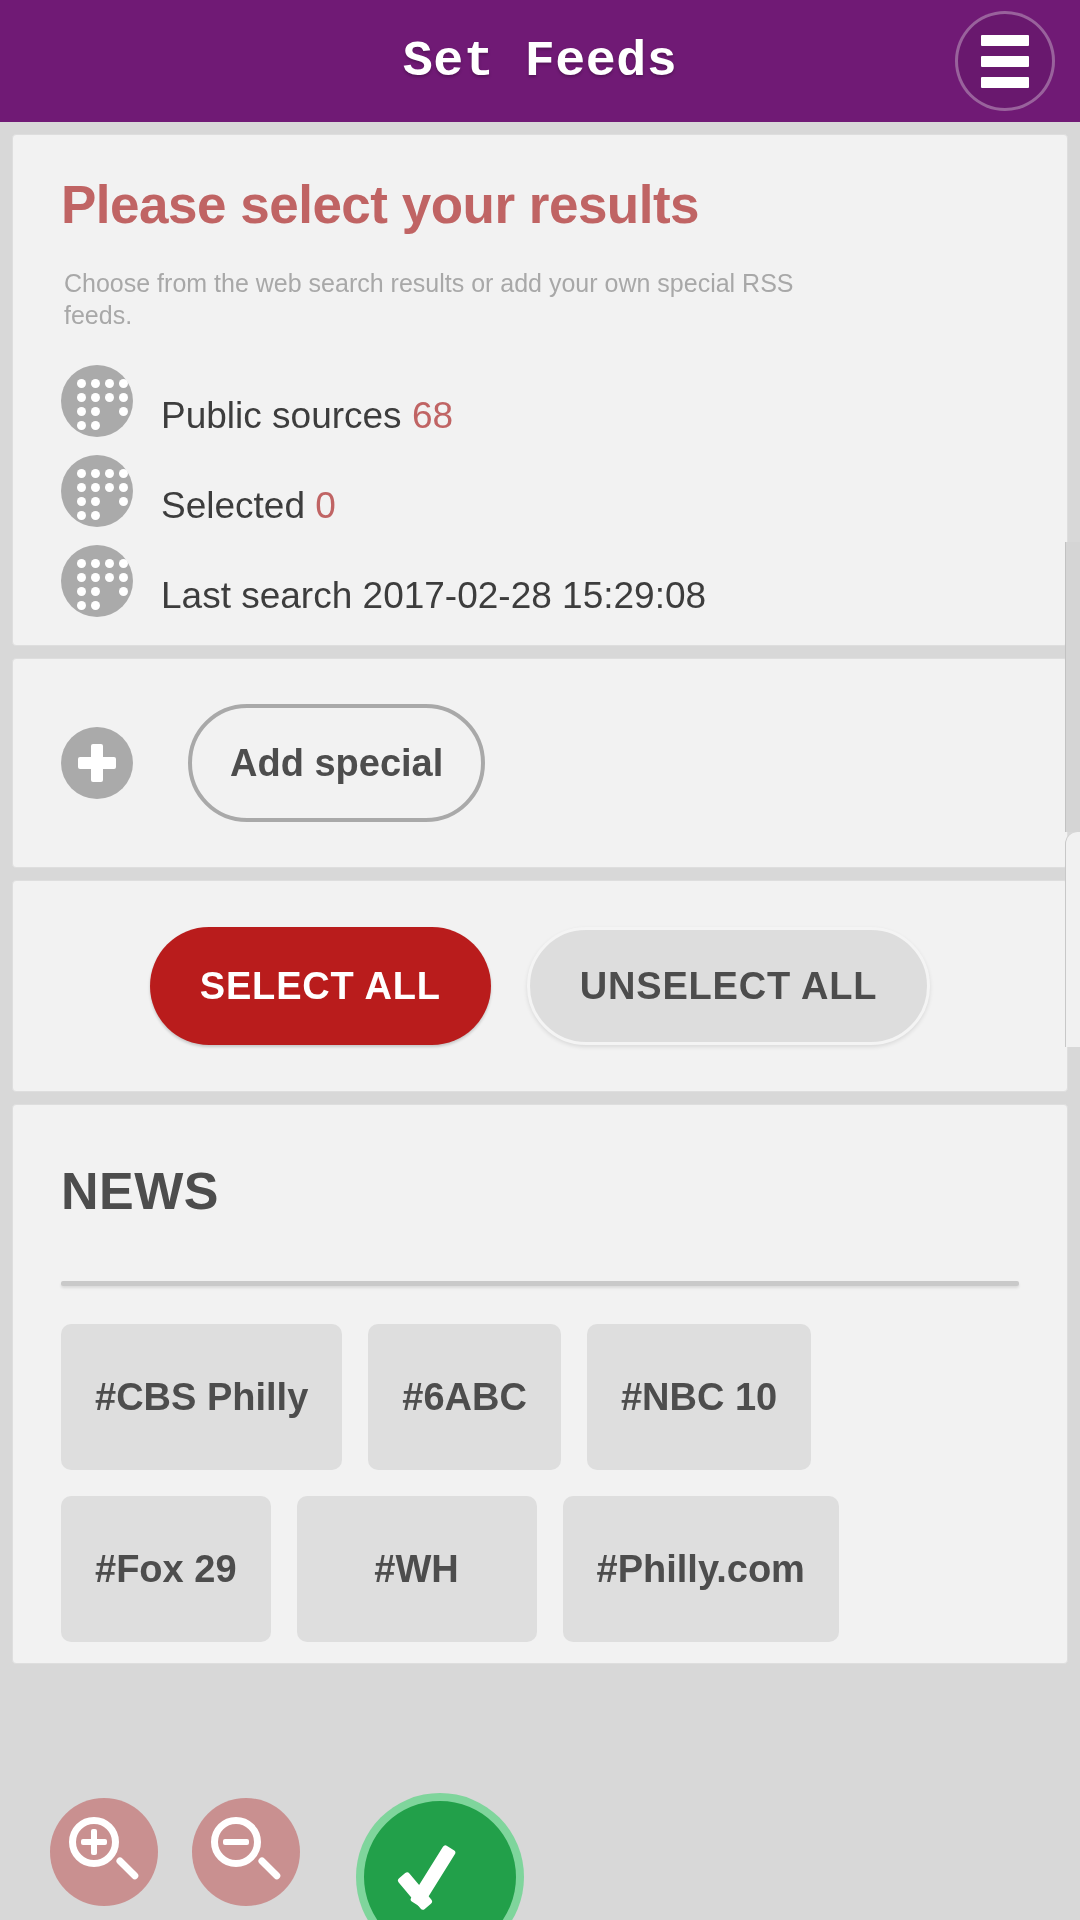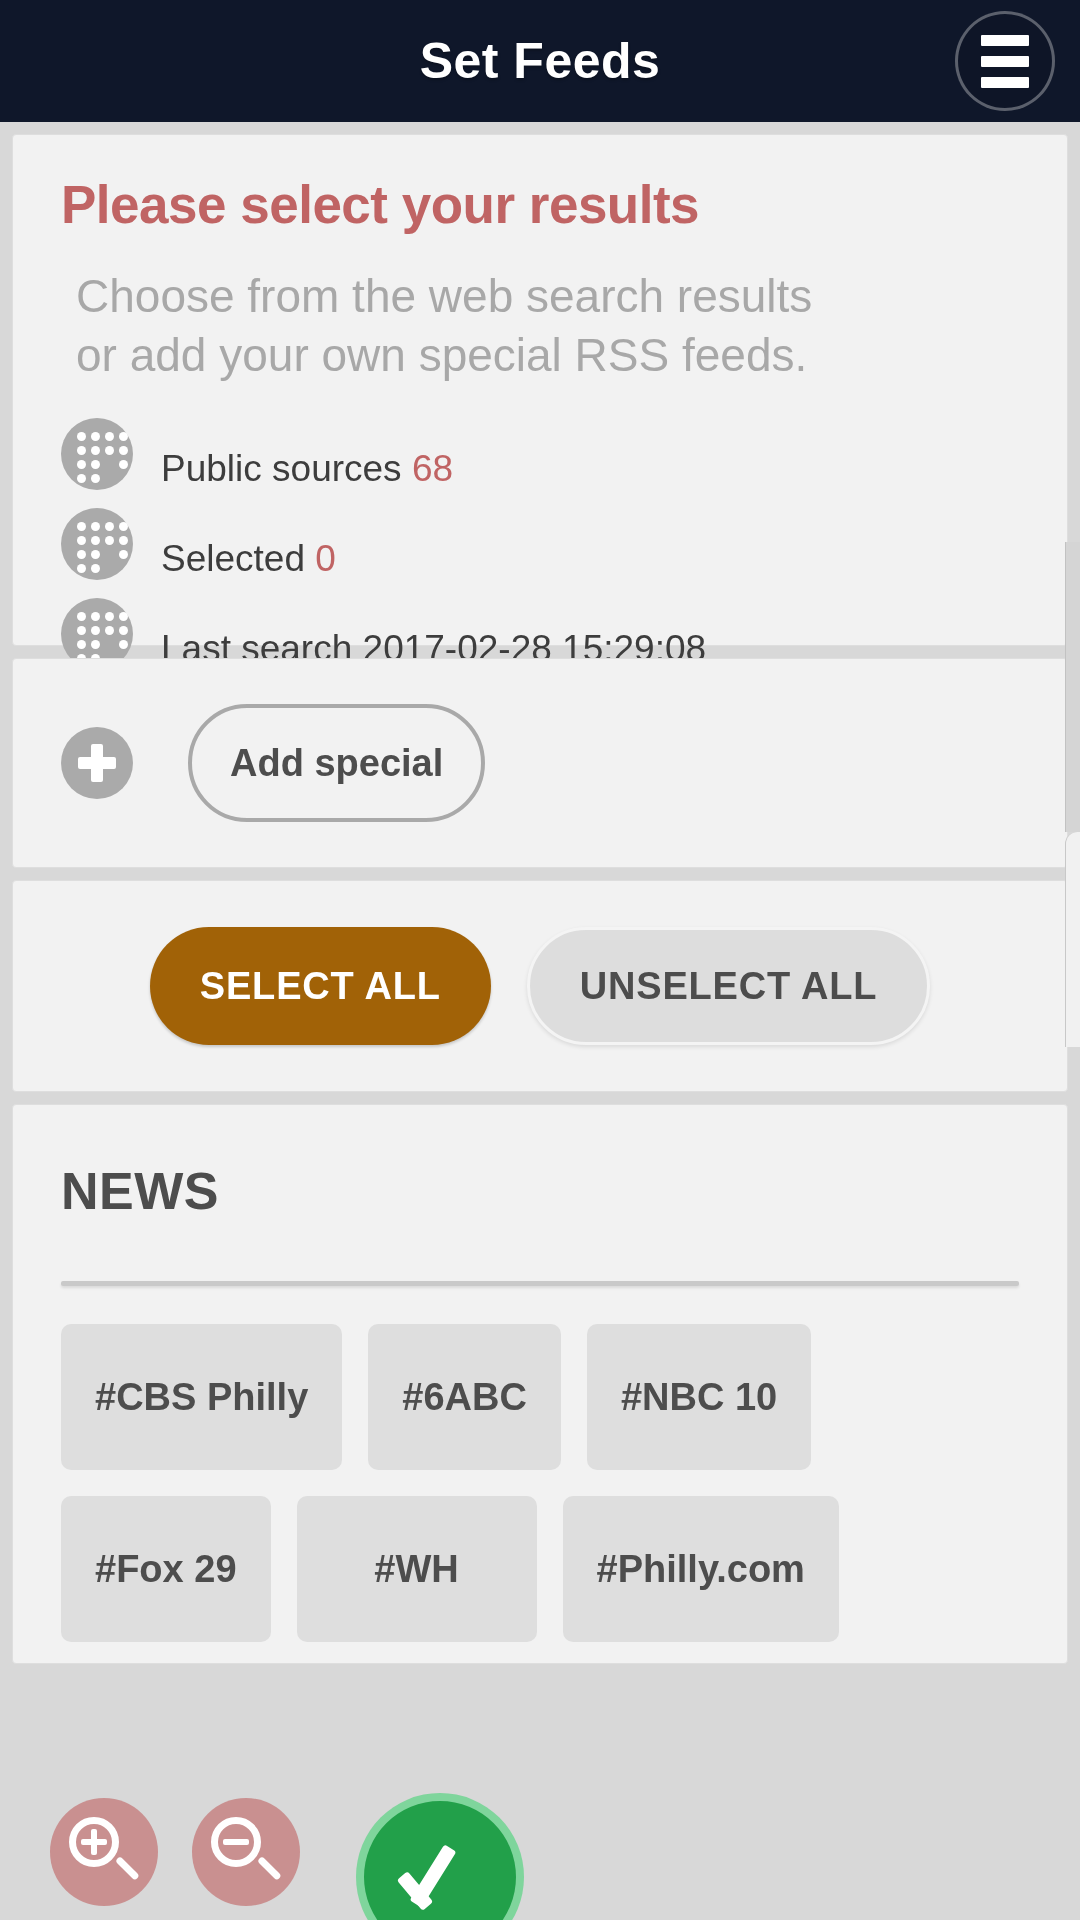--- a/index.html
+++ b/index.html
@@ -12,25 +12,26 @@
     background: #d8d8d8;
     font-family: "Liberation Sans", sans-serif;
     overflow: hidden;
     position: relative;
   }
 
   
   .appbar {
     position: relative;
     height: 122px;
-    background: #0f172a;
-    display: flex;
-    align-items: center;
-    justify-content: center;
-    box-sizing: border-box;
+    background: #701a75;
+    display: flex;
+    align-items: center;
+    justify-content: center;
+    box-sizing: border-box;
+    font-family: Liberation Mono, monospace;
   }
   .appbar-title {
     color: #ffffff;
     font-size: 50px;
     font-weight: bold;
     letter-spacing: 0.5px;
     text-shadow: 0 2px 3px rgba(0,0,0,0.25);
   }
   .menu-button {
     position: absolute;
@@ -82,23 +83,23 @@
   .intro-title {
     color: #c06464;
     font-size: 53px;
     font-weight: bold;
     line-height: 1.05;
     margin: 0 0 34px 0;
     letter-spacing: -0.5px;
   }
   .intro-sub {
     color: #a8a8a8;
-    font-size: 46px;
+    font-size: 25px;
     line-height: 1.28;
-    margin: 0 0 34px 15px;
+    margin: 0 0 34px 3px;
     max-width: 760px;
   }
   .info-row {
     display: flex;
     align-items: flex-end;
     margin-bottom: 18px;
     height: 72px;
   }
   .dot-icon {
     width: 72px;
@@ -187,21 +188,21 @@
     display: flex;
     align-items: center;
     justify-content: center;
     padding: 0 50px;
     box-sizing: border-box;
     font-size: 38px;
     font-weight: bold;
     letter-spacing: 0.8px;
   }
   .btn-select {
-    background: #a16207;
+    background: #b91c1c;
     color: #ffffff;
     min-width: 236px;
     box-shadow: 0 2px 3px rgba(0,0,0,0.18);
   }
   .btn-unselect {
     background: #dddddd;
     color: #4d4d4d;
     min-width: 286px;
     border: 3px solid #f4f4f4;
     box-shadow: 0 2px 4px rgba(0,0,0,0.10);

